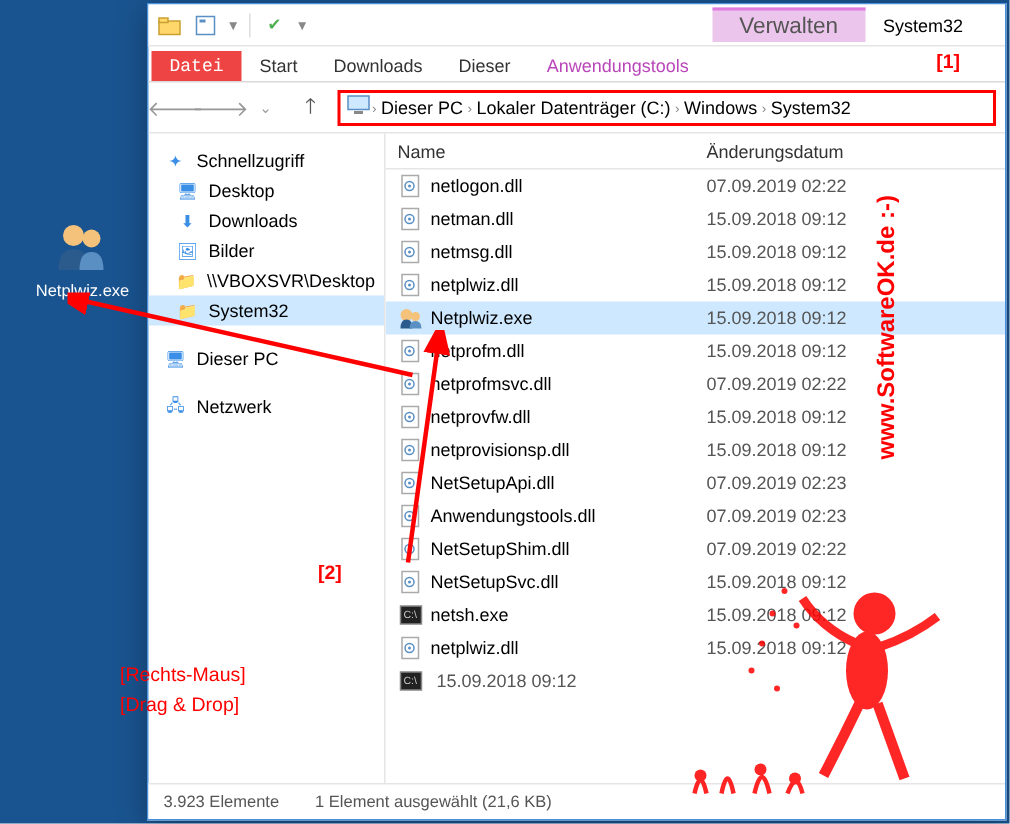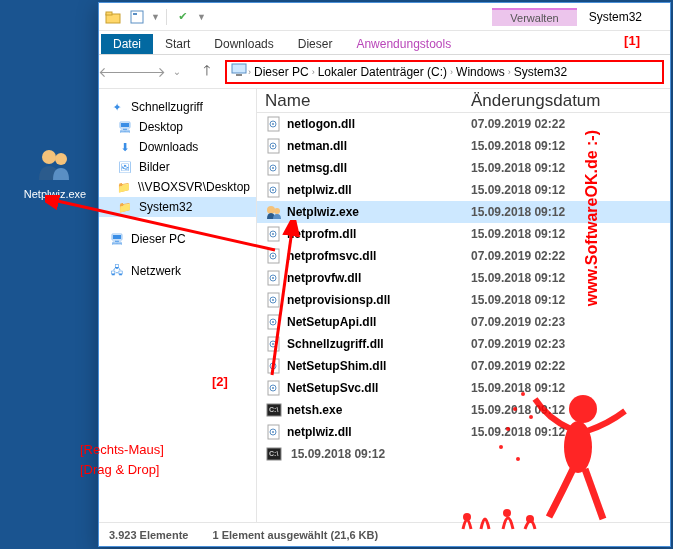--- a/index.html
+++ b/index.html
@@ -7,56 +7,56 @@
 
 .desktop-icon { position: absolute; left: 20px; top: 144px; width: 70px; text-align: center; color: #fff; font-size: 11px; }
 .desktop-icon .ico { width: 40px; height: 40px; margin: 0 auto 4px; display: flex; align-items: center; justify-content: center; }
 
 .explorer { position: absolute; left: 98px; top: 2px; width: 573px; height: 545px; background: #fff; border: 1px solid #4a90d9; box-shadow: 0 4px 20px rgba(0,0,0,0.3); }
 
 .titlebar { height: 28px; background: #fff; display: flex; align-items: center; padding: 0 4px; border-bottom: 1px solid #e5e5e5; }
 .qat { display: flex; align-items: center; gap: 4px; }
 .qat-icon { width: 20px; height: 20px; display: flex; align-items: center; justify-content: center; font-size: 11px; }
 .title-manage { margin-left: auto; }
-.manage-pill { background: #ecc5ec; color: #555; padding: 2px 18px; font-size: 11px; border-top: 2px solid #e07be0; }
+.manage-pill { background: #ecc5ec; color: #555; padding: 2px 18px; font-size: 15px; border-top: 2px solid #e07be0; }
 .title-text { font-size: 12px; padding: 0 24px 0 12px; }
 
 .ribbon-tabs { display: flex; align-items: flex-end; height: 24px; padding-left: 2px; border-bottom: 1px solid #d9d9d9; position: relative; }
 .tab { padding: 3px 12px; font-size: 12px; color: #333; cursor: default; }
-.tab.active { background: #0369a1; color: #fff; }
+.tab.active { background: #ef4444; color: #fff; font-family: Liberation Mono, monospace; }
 .tab.tools { color: #b946b9; }
 .annotation-1 { position: absolute; right: 30px; top: 2px; color: #ff0000; font-weight: bold; font-size: 13px; }
 
 .addr-row { height: 34px; display: flex; align-items: center; padding: 4px 6px; gap: 6px; border-bottom: 1px solid #e5e5e5; }
 .nav-btn { width: 24px; height: 24px; display: flex; align-items: center; justify-content: center; color: #999; font-size: 14px; }
 .nav-btn.active { color: #555; }
 .addr-bar { flex: 1; height: 24px; border: 2px solid #ff0000; display: flex; align-items: center; padding: 0 4px; font-size: 12px; }
 .crumb { display: flex; align-items: center; gap: 2px; padding: 0 2px; }
 .crumb-sep { color: #888; font-size: 9px; margin: 0 1px; }
 
 .body { display: flex; height: calc(100% - 28px - 24px - 34px - 24px); }
 .nav-pane { width: 158px; border-right: 1px solid #e5e5e5; padding: 8px 0; overflow: hidden; }
 .nav-group { margin-bottom: 12px; }
 .nav-item { display: flex; align-items: center; gap: 6px; padding: 2px 6px 2px 18px; font-size: 12px; white-space: nowrap; }
 .nav-item.head { padding-left: 10px; font-weight: 400; }
 .nav-item.sel { background: #cde8ff; }
 .nav-item .ic { width: 16px; height: 16px; display: flex; align-items: center; justify-content: center; font-size: 11px; }
 
 .file-area { flex: 1; display: flex; flex-direction: column; overflow: hidden; }
-.col-headers { display: flex; border-bottom: 1px solid #e5e5e5; font-size: 17px; color: #333; height: 24px; align-items: center; }
+.col-headers { display: flex; border-bottom: 1px solid #e5e5e5; font-size: 12px; color: #333; height: 24px; align-items: center; }
 .col-name { width: 210px; padding-left: 8px; }
 .col-date { flex: 1; padding-left: 4px; }
-.file-list { flex: 1; overflow: hidden; font-weight: bold; }
+.file-list { flex: 1; overflow: hidden; }
 .file-row { display: flex; align-items: center; height: 22px; font-size: 12px; }
 .file-row.sel { background: #cde8ff; }
 .file-row .fic { width: 18px; height: 16px; margin-left: 8px; margin-right: 4px; display: flex; align-items: center; justify-content: center; font-size: 11px; }
 .file-row .fname { width: 180px; white-space: nowrap; overflow: hidden; }
 .file-row .fdate { flex: 1; color: #555; padding-left: 4px; }
 
-.status { height: 24px; border-top: 1px solid #e5e5e5; display: flex; align-items: center; gap: 24px; padding: 0 10px; font-size: 11px; color: #555; background: #fff; font-weight: bold; }
+.status { height: 24px; border-top: 1px solid #e5e5e5; display: flex; align-items: center; gap: 24px; padding: 0 10px; font-size: 11px; color: #555; background: #fff; }
 
 .arrow1 { position: absolute; left: 45px; top: 195px; pointer-events: none; }
 .arrow2 { position: absolute; left: 222px; top: 220px; pointer-events: none; }
 .annotation-2 { position: absolute; left: 212px; top: 374px; color: #ff0000; font-weight: bold; font-size: 13px; }
 .hint-text { position: absolute; left: 80px; top: 440px; color: #ff0000; font-weight: normal; font-size: 13px; line-height: 1.5; }
 
 .watermark { position: absolute; right: 90px; top: 130px; transform: rotate(-90deg); transform-origin: right top; color: #ff0000; font-size: 16px; font-weight: bold; white-space: nowrap; }
 .figure { position: absolute; right: 20px; bottom: 10px; pointer-events: none; }
 </style>
 </head>
@@ -291,21 +291,21 @@
             <span class="fdate">07.09.2019 02:23</span>
           </div>
           <div class="file-row">
             <span class="fic">
               <svg width="16" height="16">
                 <rect x="2" y="1" width="11" height="14" fill="#fff" stroke="#aaa"></rect>
                 <circle cx="7" cy="8" r="3" fill="none" stroke="#5a8fc4"></circle>
                 <circle cx="7" cy="8" r="1" fill="#5a8fc4"></circle>
               </svg>
             </span>
-            <span class="fname">Schnellzugriff.dll</span>
+            <span class="fname">Anwendungstools.dll</span>
             <span class="fdate">07.09.2019 02:23</span>
           </div>
           <div class="file-row">
             <span class="fic">
               <svg width="16" height="16">
                 <rect x="2" y="1" width="11" height="14" fill="#fff" stroke="#aaa"></rect>
                 <circle cx="7" cy="8" r="3" fill="none" stroke="#5a8fc4"></circle>
                 <circle cx="7" cy="8" r="1" fill="#5a8fc4"></circle>
               </svg>
             </span>

